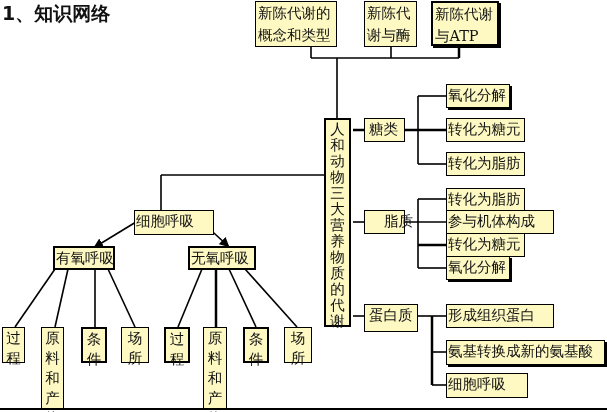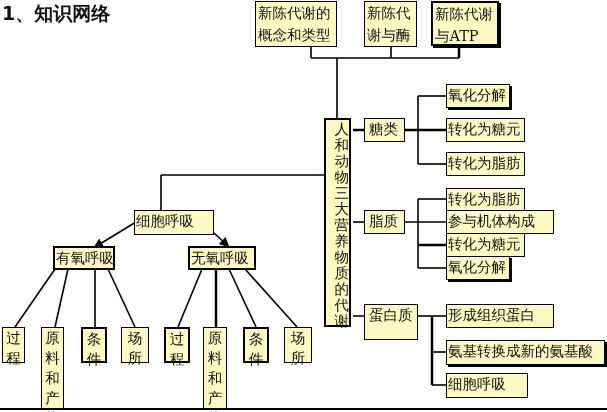--- a/index.html
+++ b/index.html
@@ -75,31 +75,31 @@
 <div class="box" style="left:255px; top:1px; width:82px; height:46px; white-space:normal; line-height:22px; padding-left:2px;">
   <span>新陈代谢的概念和类型</span>
 </div>
 <div class="box" style="left:364px; top:1px; width:53px; height:46px; white-space:normal; line-height:22px; padding-left:2px;">
   <span>新陈代谢与酶</span>
 </div>
 <div class="box thick shadow" style="left:431px; top:1px; width:68px; height:45px; white-space:normal; line-height:22px; padding-left:2px;">
   <span>新陈代谢与ATP</span>
 </div>
 
-<div class="box vert thick" style="left:324px; top:118px; width:27px; height:209px; font-size:14.5px; line-height:16px; padding:1px 0 0 0;text-align:right;">
+<div class="box vert thick" style="left:324px; top:118px; width:27px; height:209px; font-size:14.5px; line-height:16px; padding:1px 0 0 0;">
   <span>人和动物三大营养物质的代谢</span>
 </div>
 
 <div class="box" style="left:364px; top:118px; width:41px; height:24px; padding-left:4px;">
   <span>糖类</span>
 </div>
-<div class="box" style="left:364px; top:210px; width:41px; height:24px; padding-left:4px;">
+<div class="box" style="left:364px; top:210px; width:41px; height:24px; padding-left:19px;">
   <span>脂质</span>
 </div>
-<div class="box" style="left:364px; top:304px; width:54px; height:36px; padding-left:4px;">
+<div class="box" style="left:364px; top:304px; width:54px; height:28px; padding-left:4px;">
   <span>蛋白质</span>
 </div>
 
 <div class="box shadow" style="left:446px; top:84px; width:64px; height:24px;">
   <span>氧化分解</span>
 </div>
 <div class="box" style="left:446px; top:118px; width:79px; height:24px;">
   <span>转化为糖元</span>
 </div>
 <div class="box" style="left:446px; top:152px; width:79px; height:24px;">

